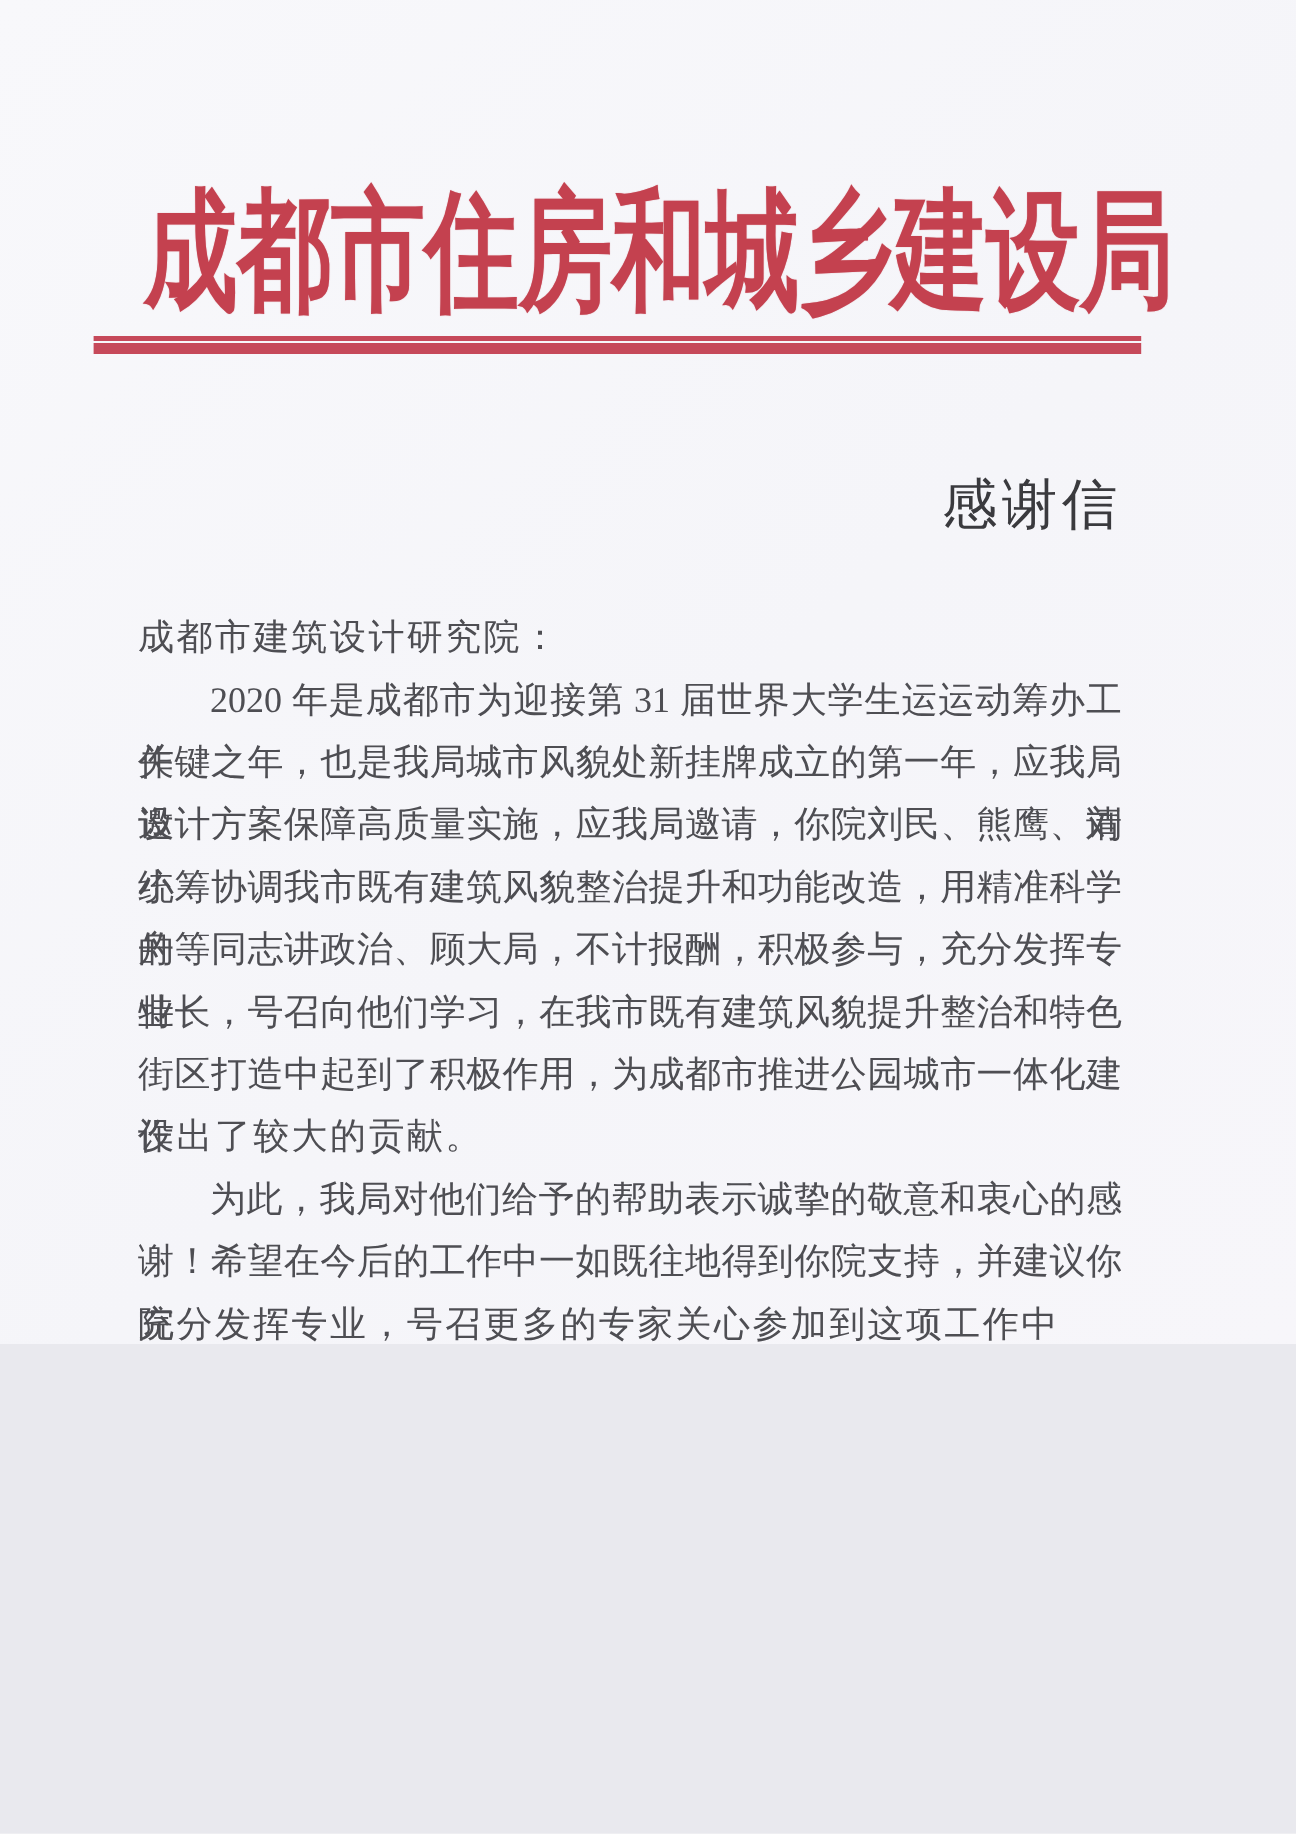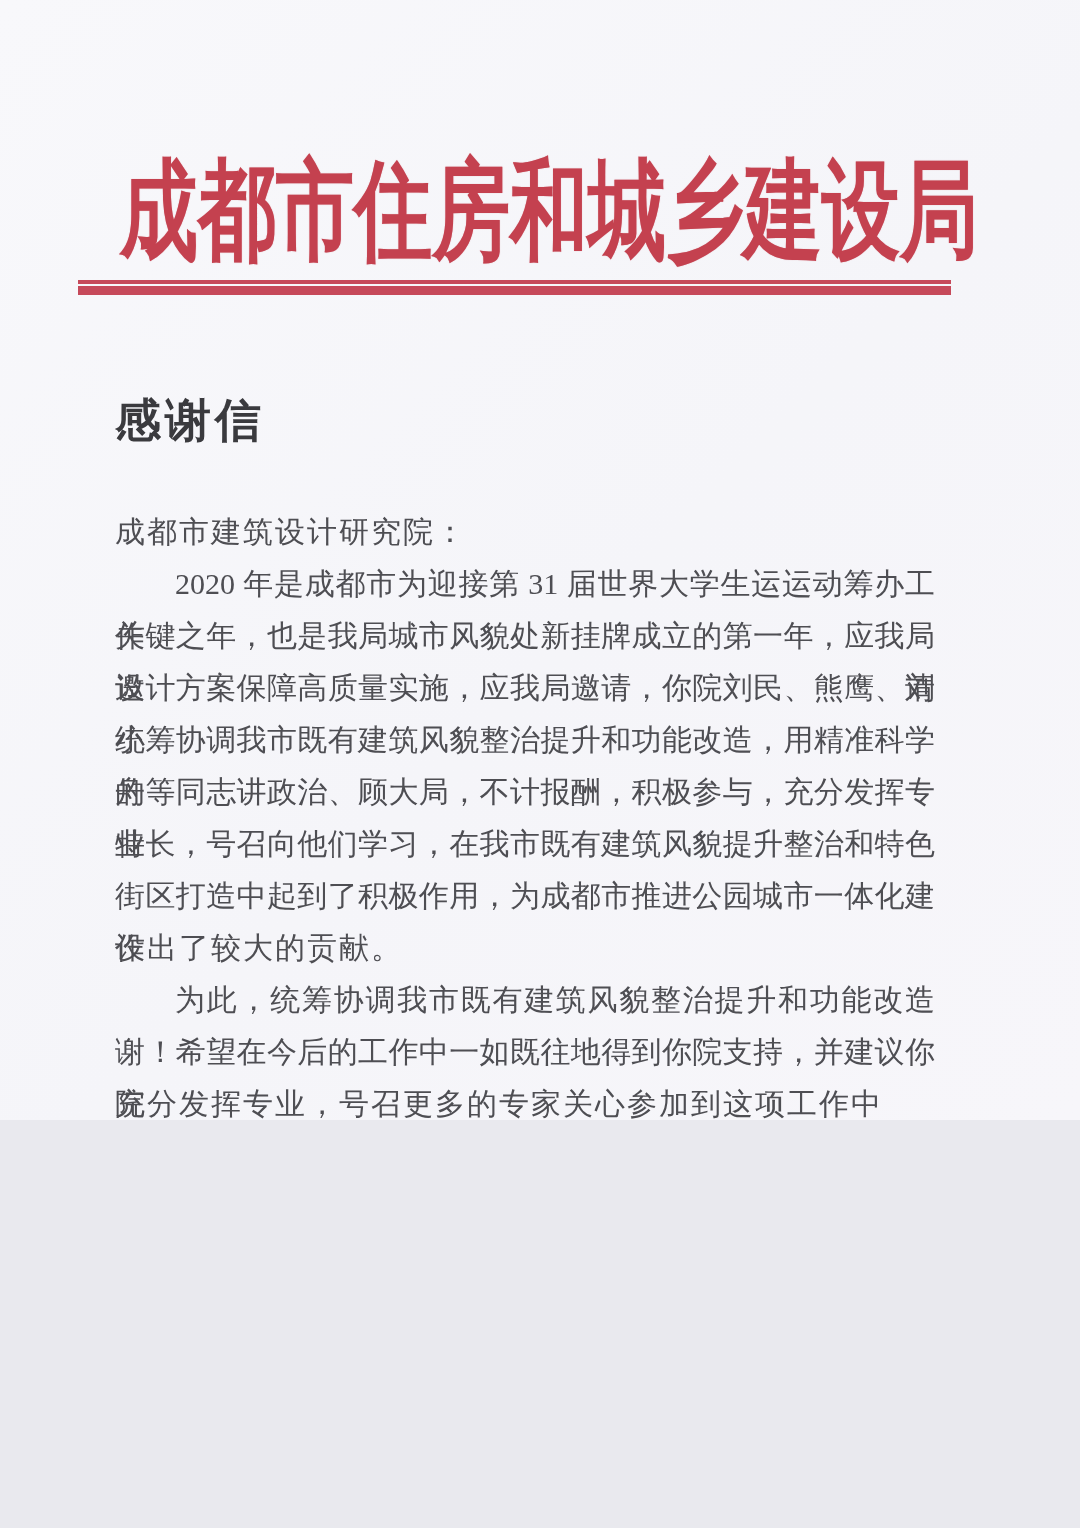--- a/index.html
+++ b/index.html
@@ -42,23 +42,23 @@
       #c6495a 6px,#c6495a 15px);
   }
   .rule.top{ top:280px; }
   .rule.bottom{ top:1407px; }
   
   .letter-title{
     position:absolute;
     left:115px; top:390px;
     width:820px; height:62px;
     line-height:62px;
-    text-align:left;
+    text-align:right;
     font-size:46px;
-    font-weight:700;
+    font-weight:400;
     letter-spacing:4px;
     color:#3a3a3e;
   }
   
   .body-block{
     position:absolute;
     left:115px; top:506px;
     width:820px;
   }
   .body-line{
@@ -155,21 +155,21 @@
 
     <div class="body-line indent">2020 年是成都市为迎接第 31 届世界大学生运运动筹办工作</div>
     <div class="body-line">关键之年，也是我局城市风貌处新挂牌成立的第一年，应我局邀请</div>
     <div class="body-line">设计方案保障高质量实施，应我局邀请，你院刘民、熊鹰、刘小</div>
     <div class="body-line">统筹协调我市既有建筑风貌整治提升和功能改造，用精准科学的</div>
     <div class="body-line">舟等同志讲政治、顾大局，不计报酬，积极参与，充分发挥专业</div>
     <div class="body-line">特长，号召向他们学习，在我市既有建筑风貌提升整治和特色</div>
     <div class="body-line">街区打造中起到了积极作用，为成都市推进公园城市一体化建设</div>
     <div class="body-line para-end">作出了较大的贡献。</div>
 
-    <div class="body-line indent">为此，统筹协调我市既有建筑风貌整治提升和功能改造</div>
+    <div class="body-line indent">为此，我局对他们给予的帮助表示诚挚的敬意和衷心的感</div>
     <div class="body-line">谢！希望在今后的工作中一如既往地得到你院支持，并建议你院</div>
     <div class="body-line para-end">充分发挥专业，号召更多的专家关心参加到这项工作中来！</div>
   </div>
 
   <div class="signature-block">
     <div class="signature-agency">成都市住房和城乡建设局</div>
     <div class="signature-date">2021 年 2 月 19 日</div>
   </div>
 
   <div class="seal">

